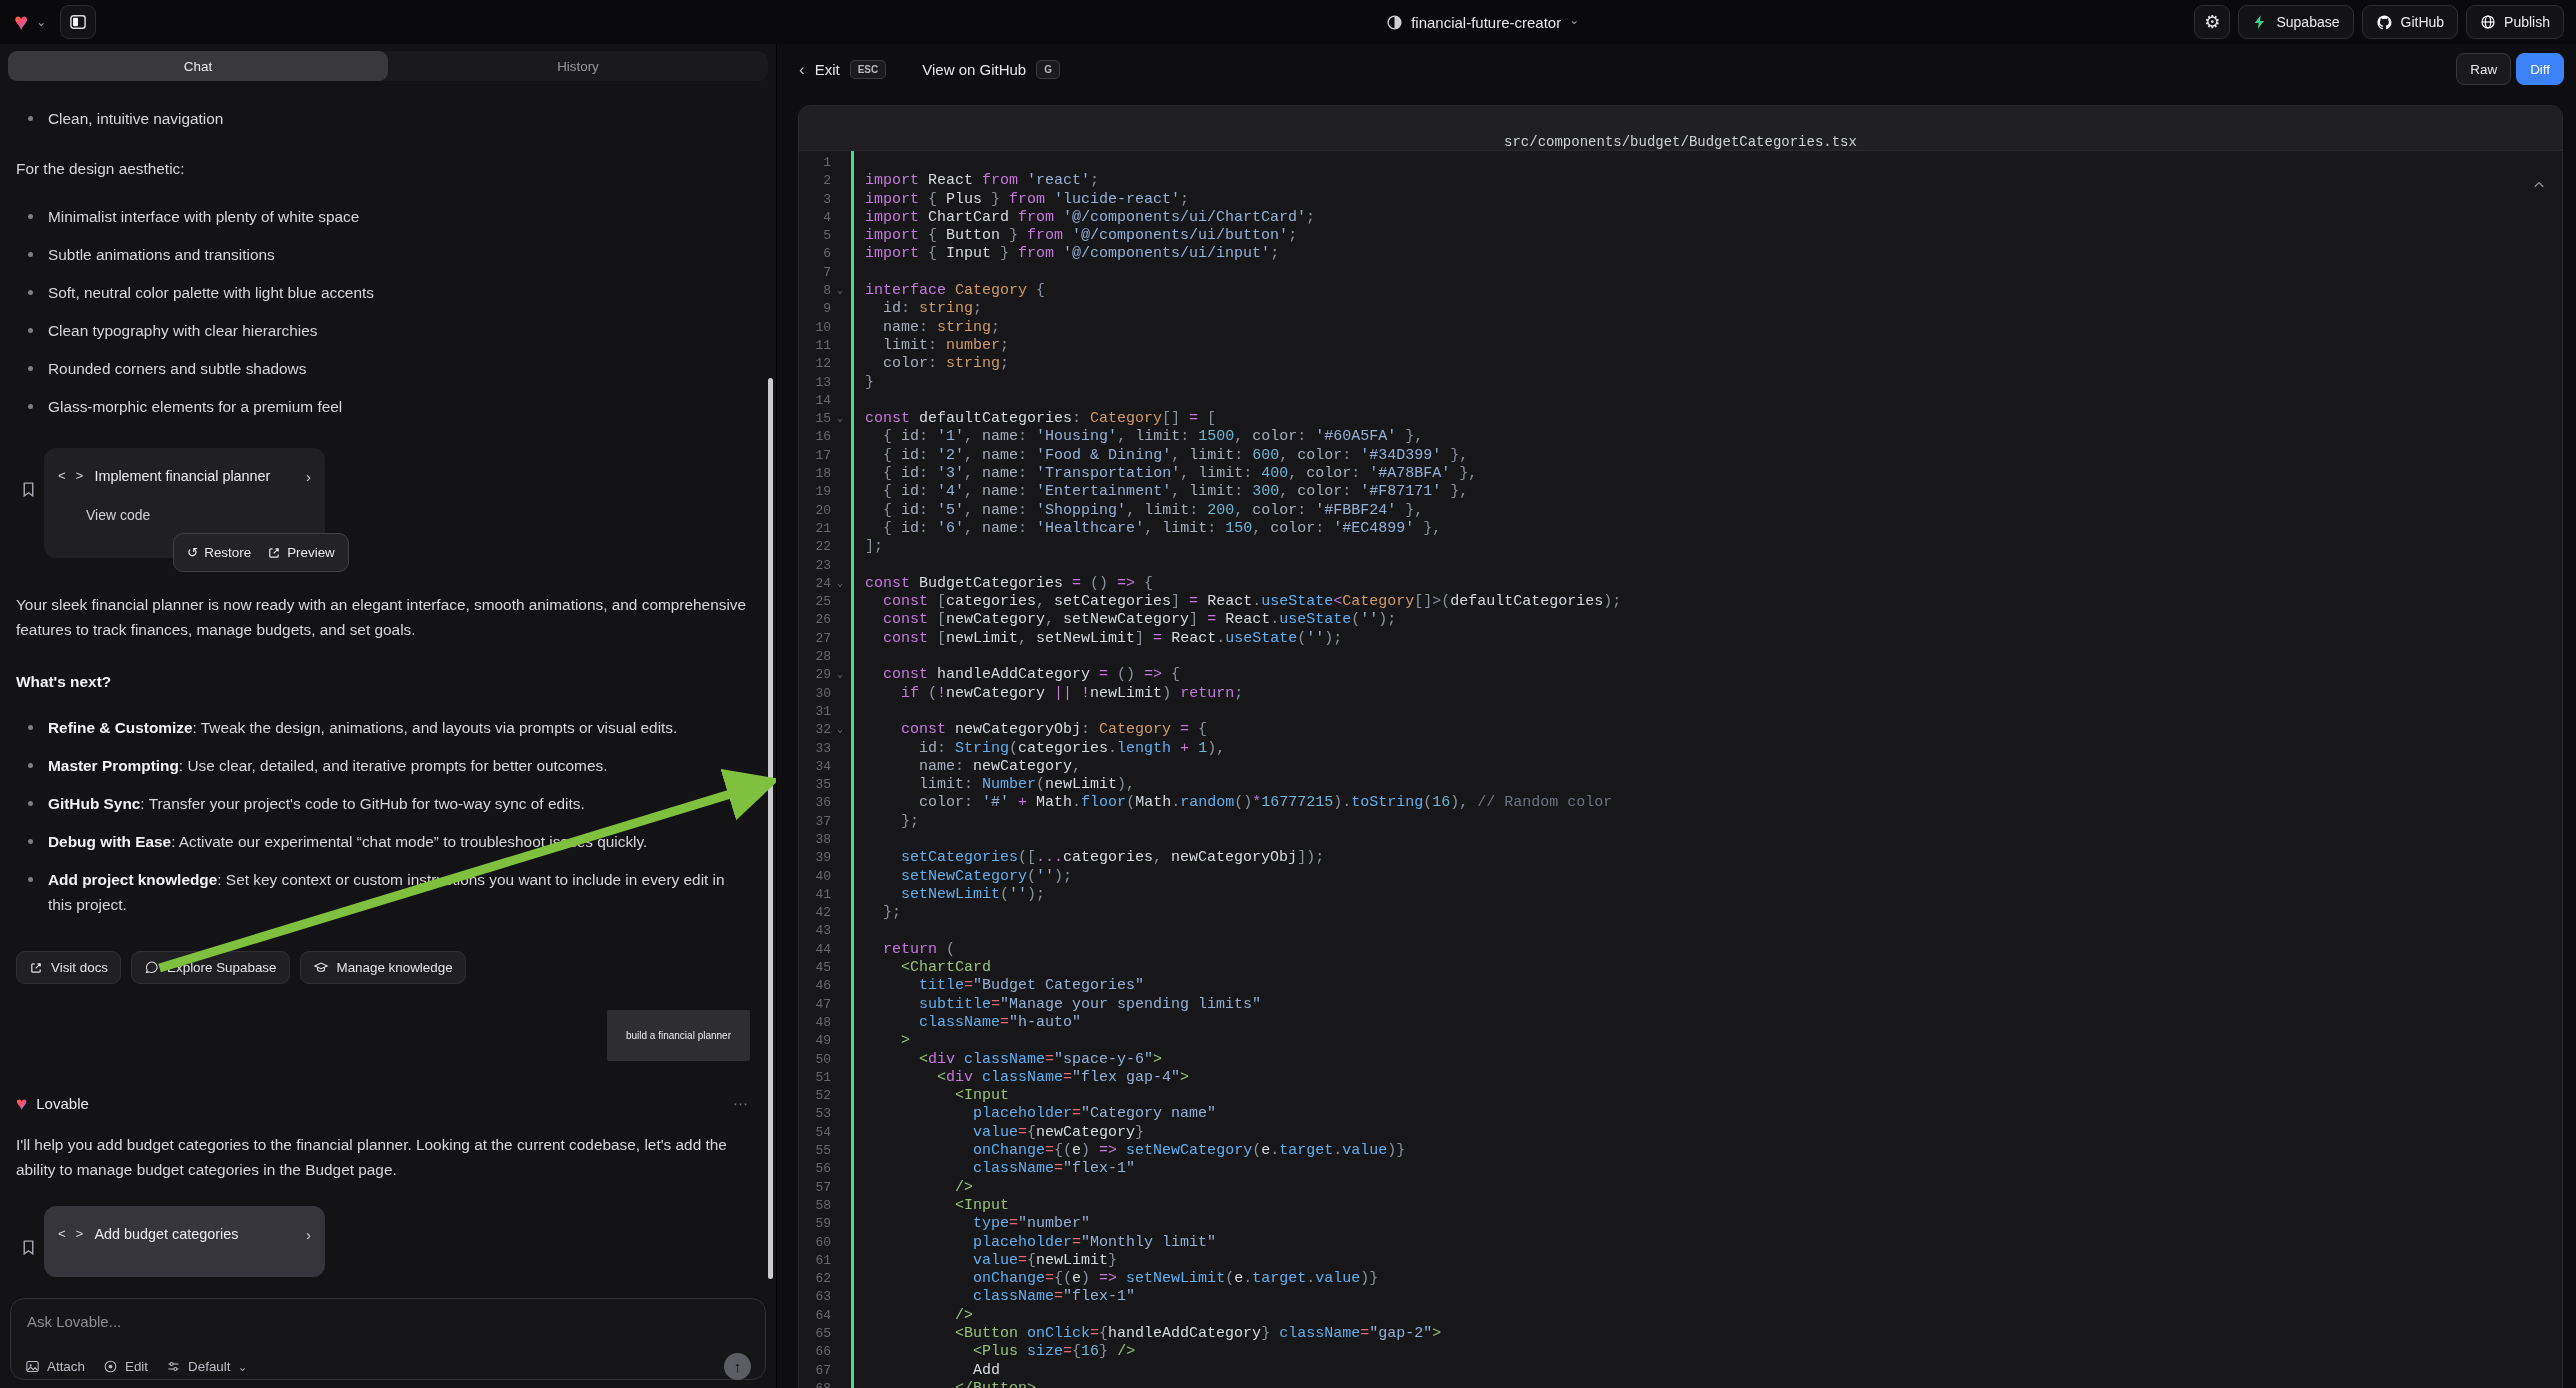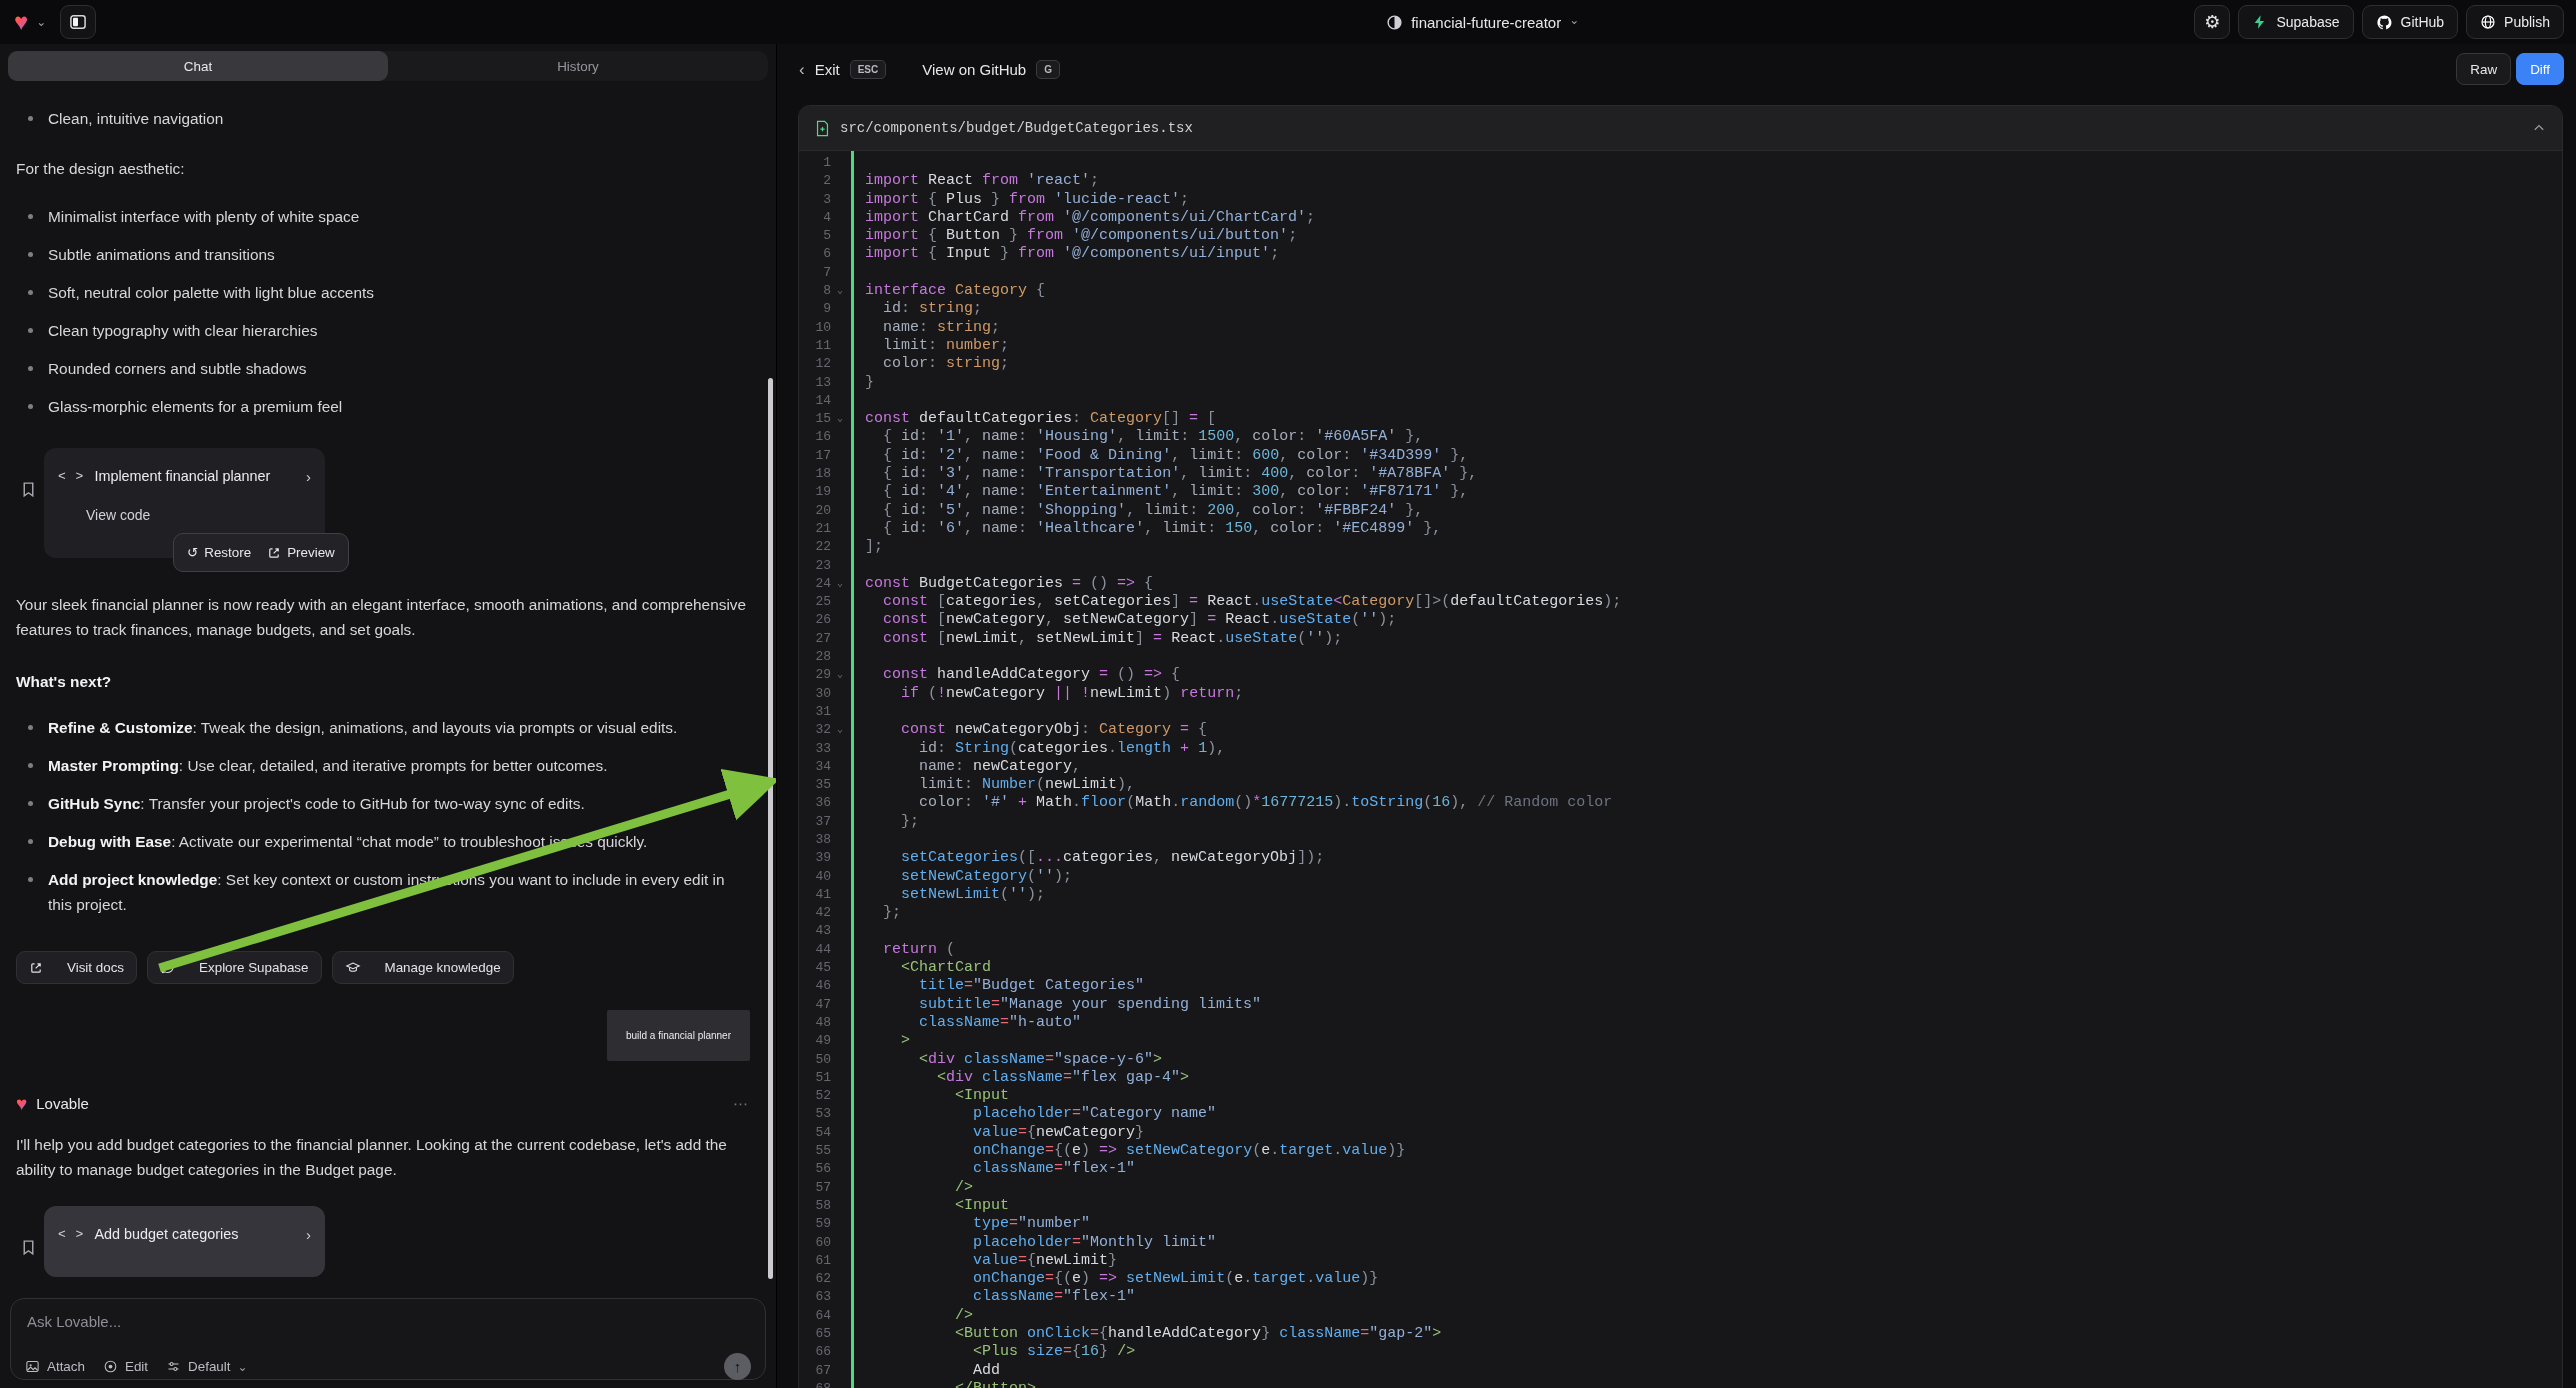--- a/index.html
+++ b/index.html
@@ -41,21 +41,21 @@
   .vcard.hl{background:#35353b;}
   .vc-row{display:flex;align-items:center;gap:10px;color:#eceaf0;font-size:14.4px;}
   .vc-code{font-family:"Liberation Mono",monospace;font-size:13px;color:#d4d4da;letter-spacing:1px;}
   .vc-arrow{margin-left:auto;color:#cfcfd6;font-size:15px;}
   .vc-view{margin:14px 0 0 28px;font-size:14px;color:#d2d2d8;cursor:pointer;}
   .vc-overlay{position:absolute;left:129px;bottom:-14px;display:flex;align-items:center;gap:16px;background:#232327;border:1px solid #3f3f46;border-radius:10px;padding:6px 13px;font-size:13.4px;color:#e8e8ec;white-space:nowrap;}
   .ov-item{display:flex;align-items:center;gap:6px;cursor:pointer;}
 
   
   .actions{display:flex;gap:10px;margin:34px 0 0 0;}
-  .act-btn{display:flex;align-items:center;gap:24px;background:#202024;border:1px solid #2f2f35;border-radius:9px;padding:0 12px;height:31px;font-size:13.4px;color:#e4e4e8;cursor:pointer;white-space:nowrap;}
+  .act-btn{display:flex;align-items:center;gap:8px;background:#202024;border:1px solid #2f2f35;border-radius:9px;padding:0 12px;height:31px;font-size:13.4px;color:#e4e4e8;cursor:pointer;white-space:nowrap;}
 
   
   .bubble-row{display:flex;justify-content:flex-end;margin:26px 0 0 0;}
   .bubble{background:#2d2d32;border-radius:2px;padding:13px 19px;font-size:10px;color:#ececf0;max-width:428px;}
 
   
   .asst{display:flex;align-items:center;gap:9px;margin:30px 0 0 0;font-size:15px;color:#e9e9ed;}
   .asst .dots{margin-left:auto;color:#74747c;letter-spacing:2px;font-size:15px;}
   .heart{font-size:19px;background:linear-gradient(135deg,#ff8a00 0%,#ff4d67 45%,#b06ab3 75%,#6a82fb 100%);-webkit-background-clip:text;background-clip:text;color:transparent;line-height:1;}
 
@@ -73,21 +73,21 @@
 
   
   .code-head{height:50px;display:flex;align-items:center;padding:0 12px 0 22px;color:#e6e6ea;font-size:15px;gap:10px;}
   .kbd{border:1px solid #3a3a40;background:#1b1b1e;border-radius:5px;font-size:10px;padding:3px 7px;color:#b8b8c0;font-weight:bold;}
   .gh-label{margin-left:26px;}
   .seg{margin-left:auto;display:flex;gap:5px;}
   .seg-btn{height:30px;padding:0 13px;border-radius:8px;border:1px solid #36363c;background:#1a1a1d;color:#e8e8ec;font-size:13.4px;display:flex;align-items:center;cursor:pointer;}
   .seg-btn.active{background:#3b82f6;border-color:#3b82f6;color:#fff;}
 
   .file-card{position:absolute;left:21px;right:13px;top:61px;bottom:-20px;background:#17171a;border:1px solid #2a2a2e;border-radius:12px 12px 0 0;overflow:hidden;}
-  .file-head{height:44px;display:flex;align-items:center;gap:10px;padding:0 16px;background:#202023;border-bottom:1px solid #2a2a2e;font-family:"Liberation Mono",monospace;font-size:14px;color:#ced1d6;}
+  .file-head{height:44px;display:flex;align-items:center;gap:28px;padding:0 16px;background:#202023;border-bottom:1px solid #2a2a2e;font-family:"Liberation Mono",monospace;font-size:14px;color:#ced1d6;flex-direction:column;}
   .file-collapse{margin-left:auto;color:#9a9aa2;}
   .code-body{position:relative;padding-top:3px;}
   .greenbar{position:absolute;left:52px;top:0;bottom:0;width:3px;background:#4ade80;}
   .cl{display:flex;height:18.3px;line-height:18.3px;font-family:"Liberation Mono",monospace;font-size:15px;white-space:pre;}
   .ln{width:32px;text-align:right;color:#66666e;font-size:13px;flex:none;}
   .fold{width:18px;text-align:center;color:#74747c;font-size:10px;flex:none;}
   .lc{padding-left:16px;color:#d7dae0;}
   .k{color:#c678dd}.y{color:#d19a66}.m{color:#98c379}.a{color:#61afef}.f{color:#61afef}
   .p{color:#8b929e}.o{color:#c678dd}.q{color:#e06c75}.s{color:#93b0d8}.n{color:#6cb6d8}
   .i{color:#d7dae0}.r{color:#a6adbb}.x{color:#6b7280}.j{color:#98c379}

